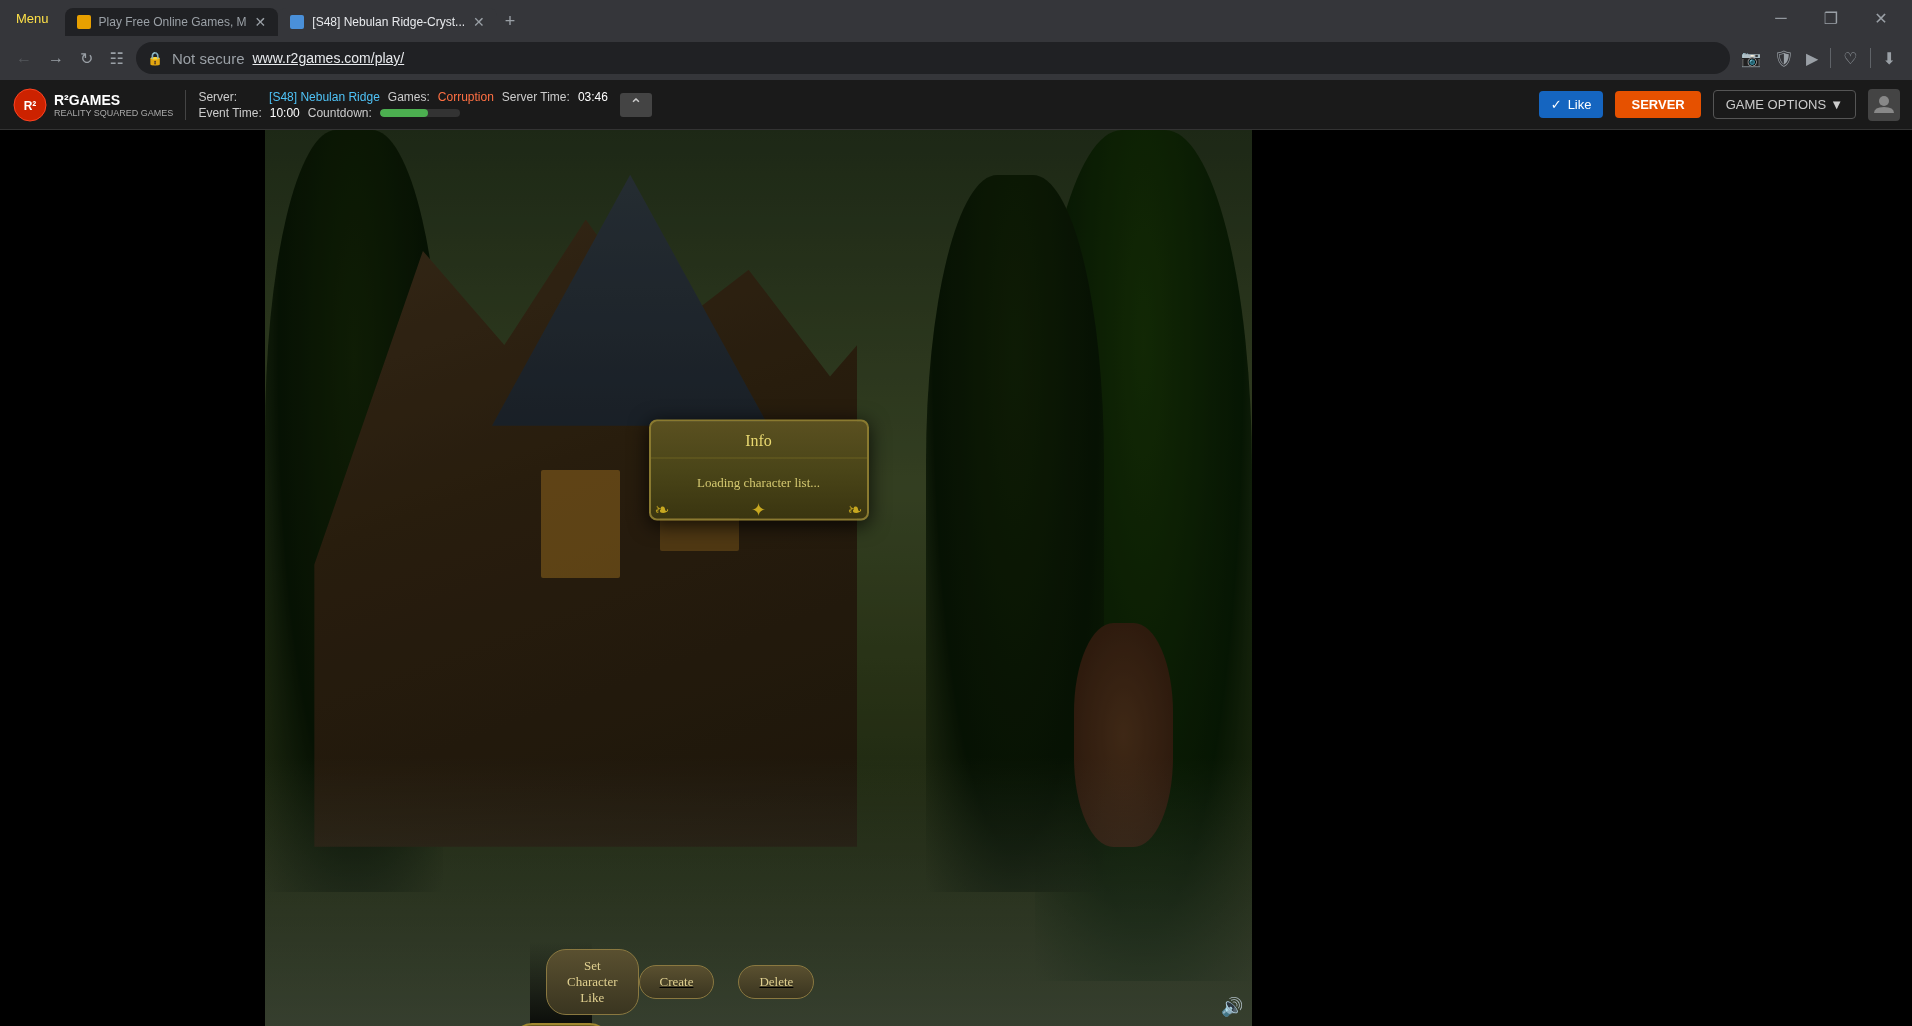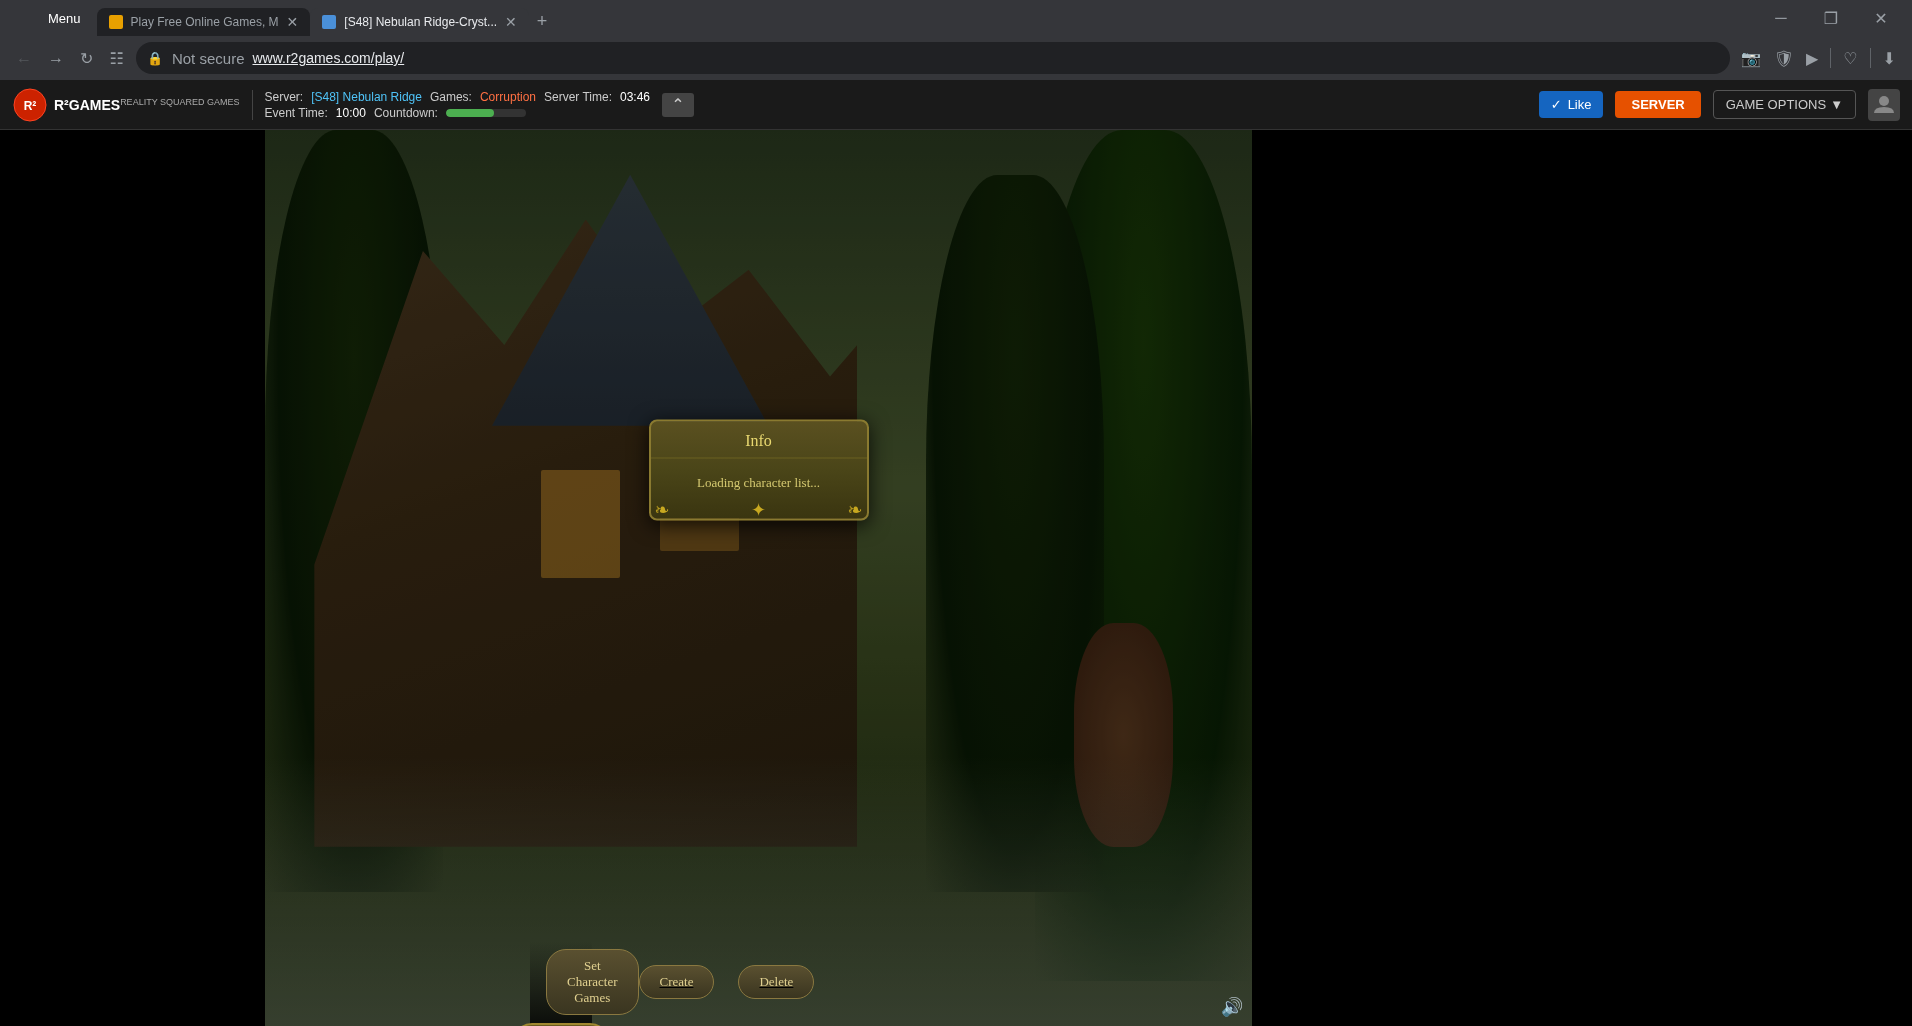--- a/index.html
+++ b/index.html
@@ -4,22 +4,22 @@
   <style>
     * { margin: 0; padding: 0; box-sizing: border-box; }
     body { width: 1912px; height: 1026px; background: #000; font-family: 'Segoe UI', Arial, sans-serif; overflow: hidden; }
 
     
     .title-bar {
       display: flex; align-items: center; height: 36px;
       background: #35363a; padding: 0 8px; gap: 8px;
     }
     .title-bar-menu {
-      font-size: 13px; color: #ffffff; padding: 4px 8px;
-      cursor: pointer; display: flex; align-items: center; margin-left: 32px;
+      font-size: 13px; color: #fde047; padding: 4px 8px;
+      cursor: pointer; display: flex; align-items: center;
     }
     .tabs-container { display: flex; align-items: flex-end; flex: 1; height: 100%; }
     .tab {
       display: flex; align-items: center; height: 28px; padding: 0 12px;
       background: #202124; border-radius: 8px 8px 0 0; gap: 8px;
       font-size: 12px; color: #9aa0a6; cursor: pointer; max-width: 240px;
       position: relative; margin-top: 8px;
     }
     .tab.active { background: #35363a; color: #e8eaed; }
     .tab-favicon { width: 14px; height: 14px; border-radius: 2px; }
@@ -50,27 +50,27 @@
     .addr-divider { width: 1px; height: 20px; background: #5f6368; margin: 0 4px; }
 
     
     .game-toolbar {
       display: flex; align-items: center; height: 50px;
       background: #1a1a1a; padding: 16px 12px; gap: 12px;
       border-bottom: 1px solid #333;
     }
     .r2games-logo { display: flex; align-items: center; gap: 6px; }
     .r2games-logo-icon { width: 36px; height: 36px; }
-    .r2games-logo-text { display: flex; flex-direction: row; }
+    .r2games-logo-text { display: flex; flex-direction: column; }
     .r2games-name { font-size: 14px; color: #fff; font-weight: bold; }
     .r2games-sub { font-size: 9px; color: #aaa; }
     .toolbar-divider { width: 1px; height: 30px; background: #444; }
     .server-info { display: flex; flex-direction: column; gap: 2px; }
     .server-info-row { display: flex; align-items: center; gap: 8px; font-size: 12px; color: #ccc; }
-    .server-name { color: #4fc3f7; }
+    .server-name { color: #4fc3f7; margin-left: 24px; }
     .event-name { color: #ff7043; }
     .server-time-val { color: #fff; }
     .event-time-val { color: #fff; }
     .countdown-bar { width: 80px; height: 8px; background: #333; border-radius: 4px; overflow: hidden; }
     .countdown-fill { height: 100%; background: #4caf50; border-radius: 4px; }
     .toolbar-spacer { flex: 1; }
     .like-btn {
       display: flex; align-items: center; gap: 6px; background: #1565c0;
       border: none; border-radius: 4px; padding: 6px 12px; cursor: pointer; color: #fff; font-size: 13px;
     }
@@ -341,21 +341,21 @@
       <div class="info-dialog-corners">
         <span class="corner-deco">❧</span>
         <span class="corner-deco">✦</span>
         <span class="corner-deco">❧</span>
       </div>
     </div>
 
     <div class="game-bottom-bar">
       <div class="bottom-divider"></div>
       <div class="bottom-buttons-row">
-        <button class="game-btn">Set Character Games</button>
+        <button class="game-btn">Set Character Like</button>
         <div style="display:flex;gap:24px;text-decoration:underline;">
           <button class="game-btn">Create</button>
           <button class="game-btn">Delete</button>
         </div>
       </div>
       <button class="enter-game-btn">Enter Game</button>
     </div>
 
     <div class="sound-icon">🔊</div>
   </div>

